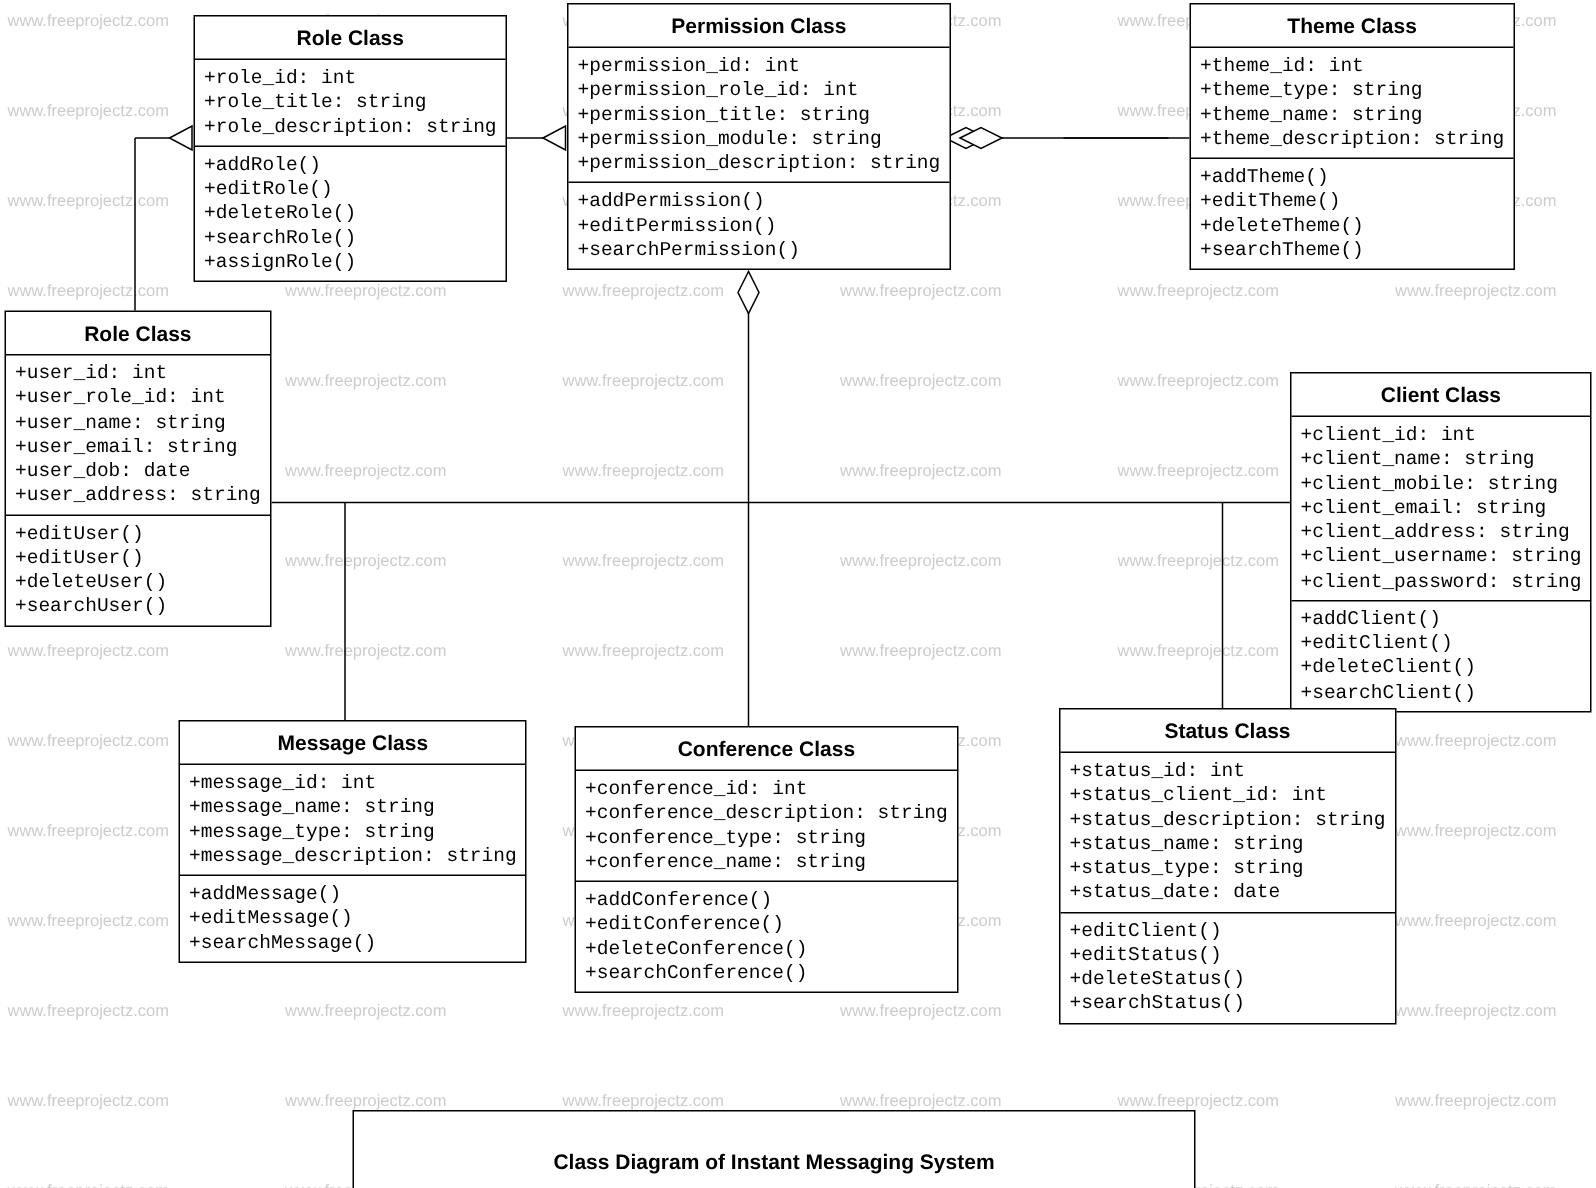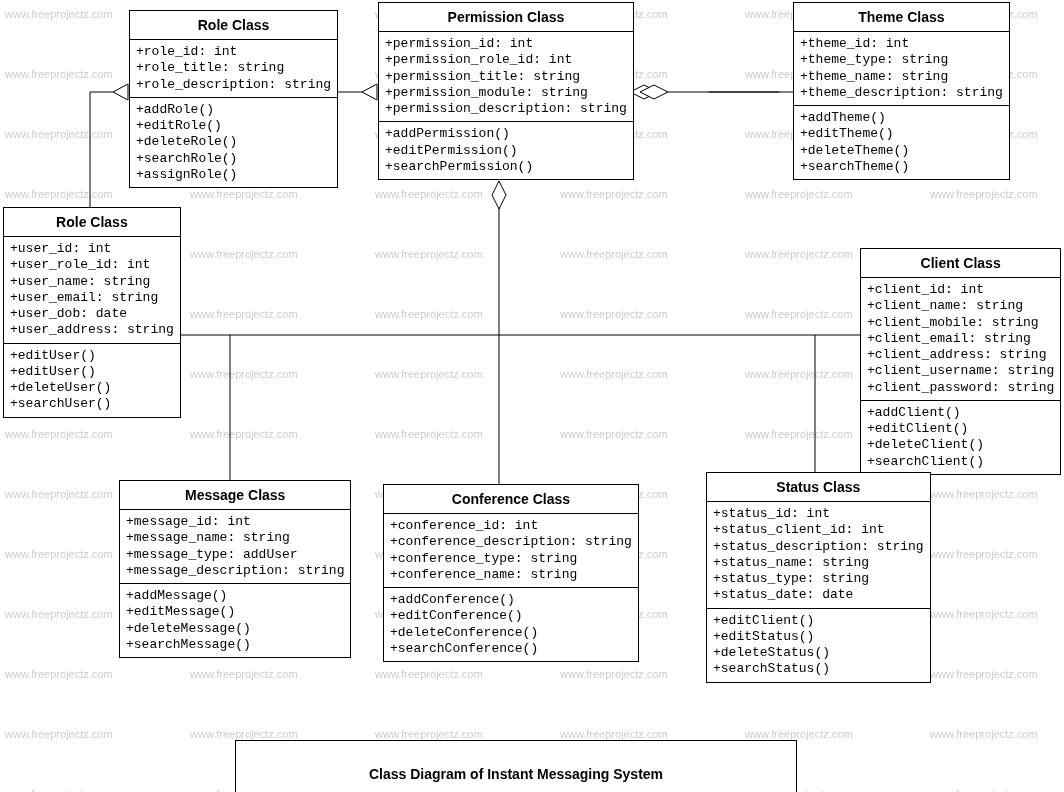--- a/index.html
+++ b/index.html
@@ -273,27 +273,26 @@
       <div>+deleteClient()</div>
       <div>+searchClient()</div>
     </div>
 </div>
 
 <div class="class-box" style="left:119px; top:480px;">
   <div class="class-title">Message Class</div>
   <div class="class-section">
       <div>+message_id: int</div>
       <div>+message_name: string</div>
-      <div>+message_type: addUser</div>
+      <div>+message_type: string</div>
       <div>+message_description: string</div>
     </div>
   <div class="class-section">
       <div>+addMessage()</div>
       <div>+editMessage()</div>
-      <div>+deleteMessage()</div>
       <div>+searchMessage()</div>
     </div>
 </div>
 
 <div class="class-box" style="left:383px; top:484px;">
   <div class="class-title">Conference Class</div>
   <div class="class-section">
       <div>+conference_id: int</div>
       <div>+conference_description: string</div>
       <div>+conference_type: string</div>

